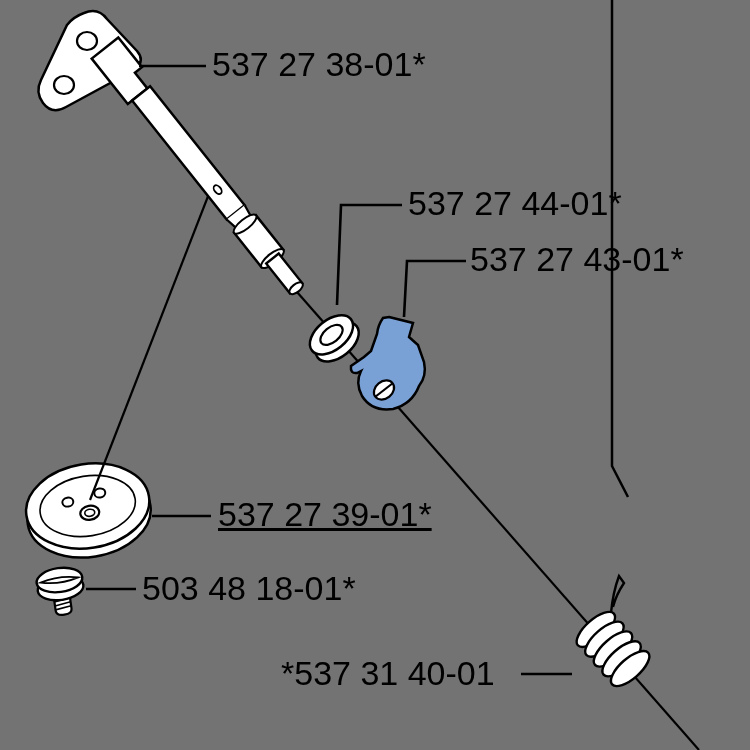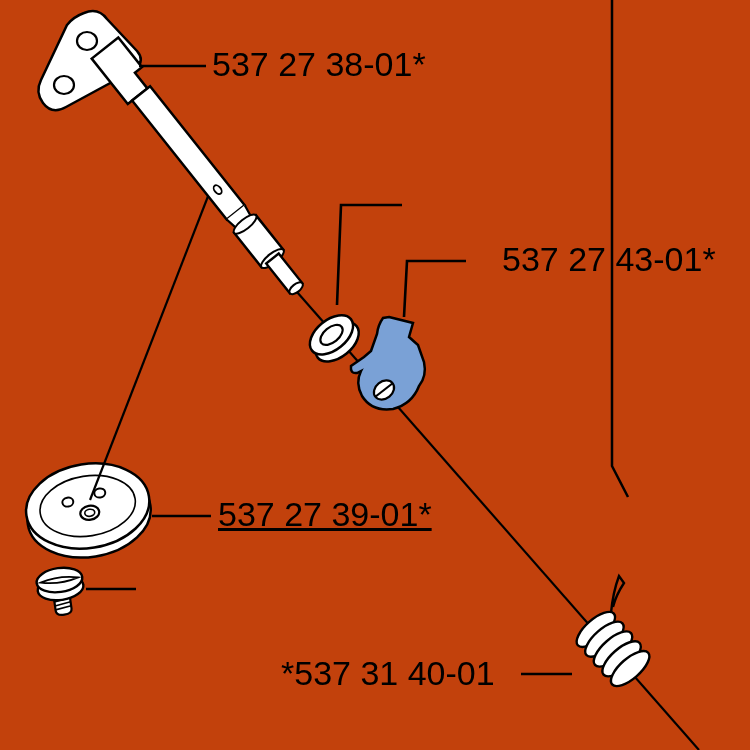--- a/index.html
+++ b/index.html
@@ -1,35 +1,35 @@
 <!DOCTYPE html>
 <html><head>
 <meta charset="utf-8">
 <style>
   html, body { margin: 0; padding: 0; background: #fff; }
   .canvas {
     position: relative;
     width: 750px;
     height: 750px;
-    background: #c2410c;
+    background: #737373;
     overflow: hidden;
     font-family: "Liberation Sans", sans-serif;
   }
   .diagram-svg { position: absolute; left: 0; top: 0; }
   .part-label {
     position: absolute;
     font-size: 34px;
     line-height: 1.05;
     color: #000;
     white-space: nowrap;
     font-weight: 400;
   }
   #lbl-1 { left: 212px; top: 47px; }
   #lbl-2 { left: 408px; top: 186px; }
-  #lbl-3 { left: 470px; top: 242px; margin-left: 32px; }
+  #lbl-3 { left: 470px; top: 242px; }
   #lbl-4 { left: 218px; top: 497px; text-decoration: underline; }
   #lbl-5 { left: 142px; top: 571px; }
   #lbl-6 { left: 281px; top: 656px; }
 </style>
 </head>
 <body>
 
 <div class="canvas">
 
   <svg class="diagram-svg" width="750" height="750" viewBox="0 0 750 750">
@@ -105,17 +105,19 @@
 
     <line x1="139" y1="66" x2="206" y2="66" stroke="#000" stroke-width="2.6"></line>
     <polyline points="402,205 341,205 337,305" fill="none" stroke="#000" stroke-width="2.6"></polyline>
     <polyline points="466,261 407,261 404,317" fill="none" stroke="#000" stroke-width="2.6"></polyline>
     <line x1="152" y1="516" x2="211" y2="516" stroke="#000" stroke-width="2.6"></line>
     <line x1="86" y1="589" x2="136" y2="589" stroke="#000" stroke-width="2.6"></line>
     <line x1="521" y1="674" x2="572" y2="674" stroke="#000" stroke-width="2.6"></line>
   </svg>
 
   <div class="part-label" id="lbl-1">537 27 38-01*</div>
+  <div class="part-label" id="lbl-2">537 27 44-01*</div>
   <div class="part-label" id="lbl-3">537 27 43-01*</div>
   <div class="part-label" id="lbl-4">537 27 39-01*</div>
+  <div class="part-label" id="lbl-5">503 48 18-01*</div>
   <div class="part-label" id="lbl-6">*537 31 40-01</div>
 
 </div>
 
 </body></html>

